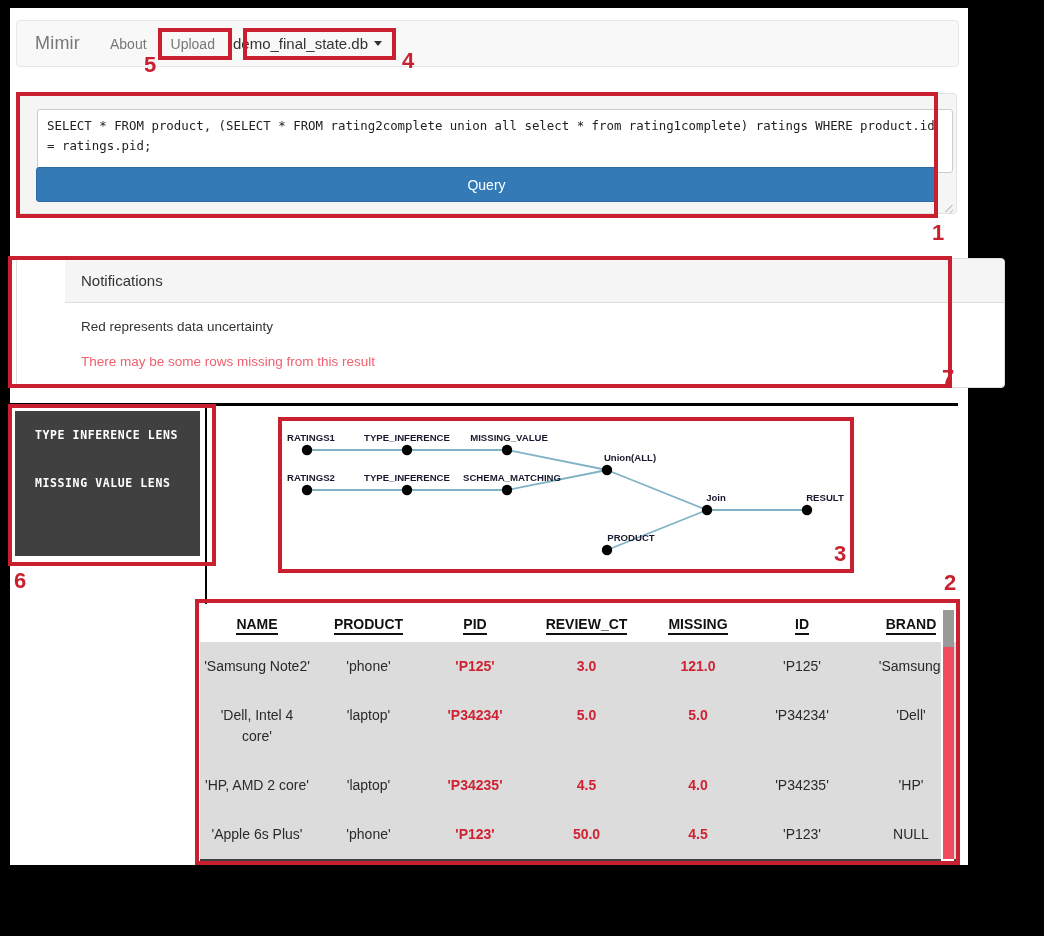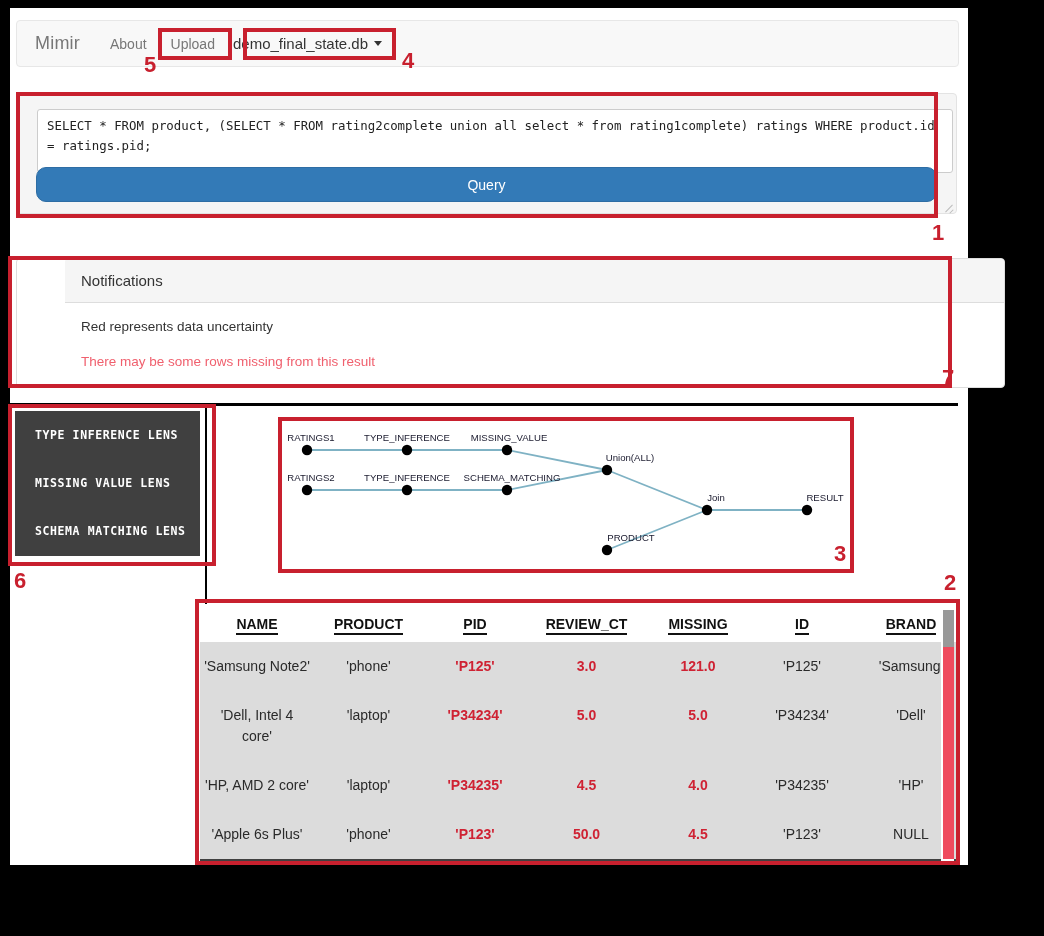--- a/index.html
+++ b/index.html
@@ -38,41 +38,41 @@
     font-family:"DejaVu Sans Mono","Liberation Mono",monospace;
     font-size:12.4px;line-height:20px;color:#222;padding:6px 9px;
     white-space:pre-wrap;overflow:hidden;box-sizing:content-box;resize:none;
   }
   .resizer{position:absolute;right:2px;bottom:1px;width:11px;height:11px;}
   .resizer:before,.resizer:after{content:"";position:absolute;background:#bbb;height:1px;transform:rotate(-45deg);}
   .resizer:before{width:10px;right:0;bottom:3px;}
   .resizer:after{width:5px;right:0;bottom:0px;}
   .qbtn{
     position:absolute;left:36px;top:167px;width:899px;height:33px;
-    background:#337ab7;border:1px solid #2e6da4;border-radius:10px;
+    background:#337ab7;border:1px solid #2e6da4;border-radius:3px;
     color:#fff;font-size:14px;display:flex;align-items:center;justify-content:center;
   }
 
   
   .npanel{position:absolute;left:16px;top:258px;width:939px;height:128px;background:#fff;border:1px solid #ddd;border-radius:4px;padding-left:48px;}
   .nhead{height:43px;background:#f5f5f5;border-bottom:1px solid #ddd;border-radius:3px 3px 0 0;display:flex;align-items:center;padding-left:16px;font-size:15px;color:#333;}
   .nbody{padding:16px;}
   .nline{font-size:13.5px;color:#333;margin-bottom:20px;}
   .nline.warn{color:#f0606e;}
 
   
   .lenswrap{position:absolute;left:15px;top:411px;width:185px;height:145px;background:#404040;overflow:hidden;}
   .lensitem{
     color:#fff;font-family:"DejaVu Sans Mono","Liberation Mono",monospace;
     font-size:11.5px;font-weight:bold;letter-spacing:.6px;
     padding-left:20px;height:48px;line-height:48px;white-space:nowrap;
   }
 
   
-  .graph{position:absolute;left:280px;top:419px;width:570px;height:148px;background:#fff;}
+  .graph{position:absolute;left:280px;top:419px;width:570px;height:148px;background:#fff;font-weight:bold;}
   .graph svg{display:block;}
   .gl{font-family:"Liberation Sans",sans-serif;font-size:9.6px;fill:#1a1a2e;}
 
   
   .tablewrap{position:absolute;left:200px;top:604px;width:758px;height:257px;background:#404040;overflow:hidden;}
   table.res{border-collapse:collapse;width:740px;table-layout:fixed;}
   table.res th{
     font-size:14px;font-weight:bold;color:#111;text-align:center;
     padding:12px 2px 10px;background:#fff;
   }
@@ -120,21 +120,20 @@
     <div class="nhead">Notifications</div>
     <div class="nbody">
       <div class="nline">Red represents data uncertainty</div>
       <div class="nline warn">There may be some rows missing from this result</div>
     </div>
   </div>
 
   <div class="lenswrap">
     <div class="lensitem">TYPE INFERENCE LENS</div>
     <div class="lensitem">MISSING VALUE LENS</div>
-    <div class="lensitem">SCHEMA MATCHING LENS</div>
   </div>
 
   <div class="graph">
     <svg id="graph-svg" width="570" height="148">
         <line x1="27" y1="31" x2="127" y2="31" stroke="#7fb2c4" stroke-width="1.8"></line>
         <line x1="127" y1="31" x2="227" y2="31" stroke="#7fb2c4" stroke-width="1.8"></line>
         <line x1="27" y1="71" x2="127" y2="71" stroke="#7fb2c4" stroke-width="1.8"></line>
         <line x1="127" y1="71" x2="227" y2="71" stroke="#7fb2c4" stroke-width="1.8"></line>
         <line x1="227" y1="31" x2="327" y2="51" stroke="#7fb2c4" stroke-width="1.8"></line>
         <line x1="227" y1="71" x2="327" y2="51" stroke="#7fb2c4" stroke-width="1.8"></line>

